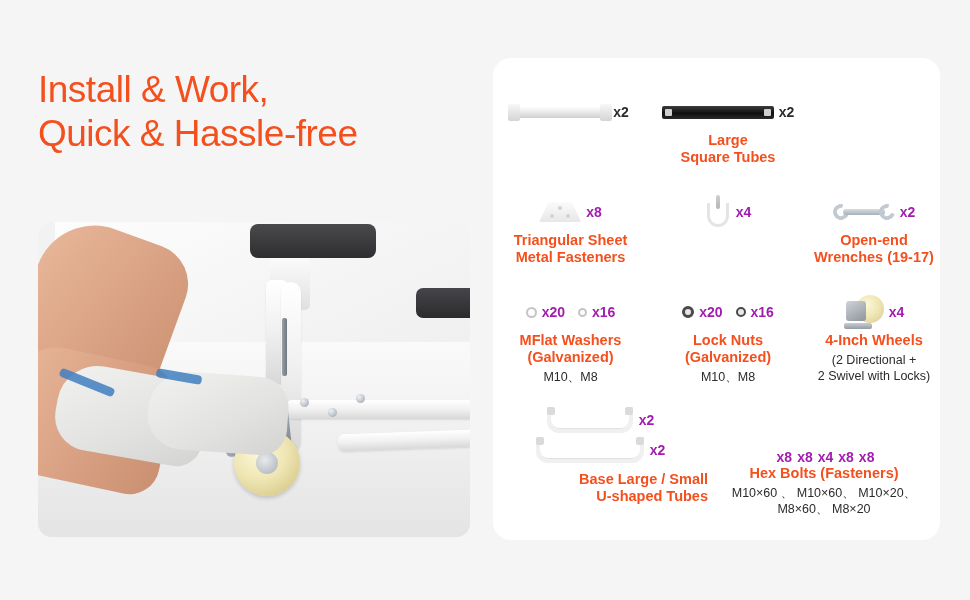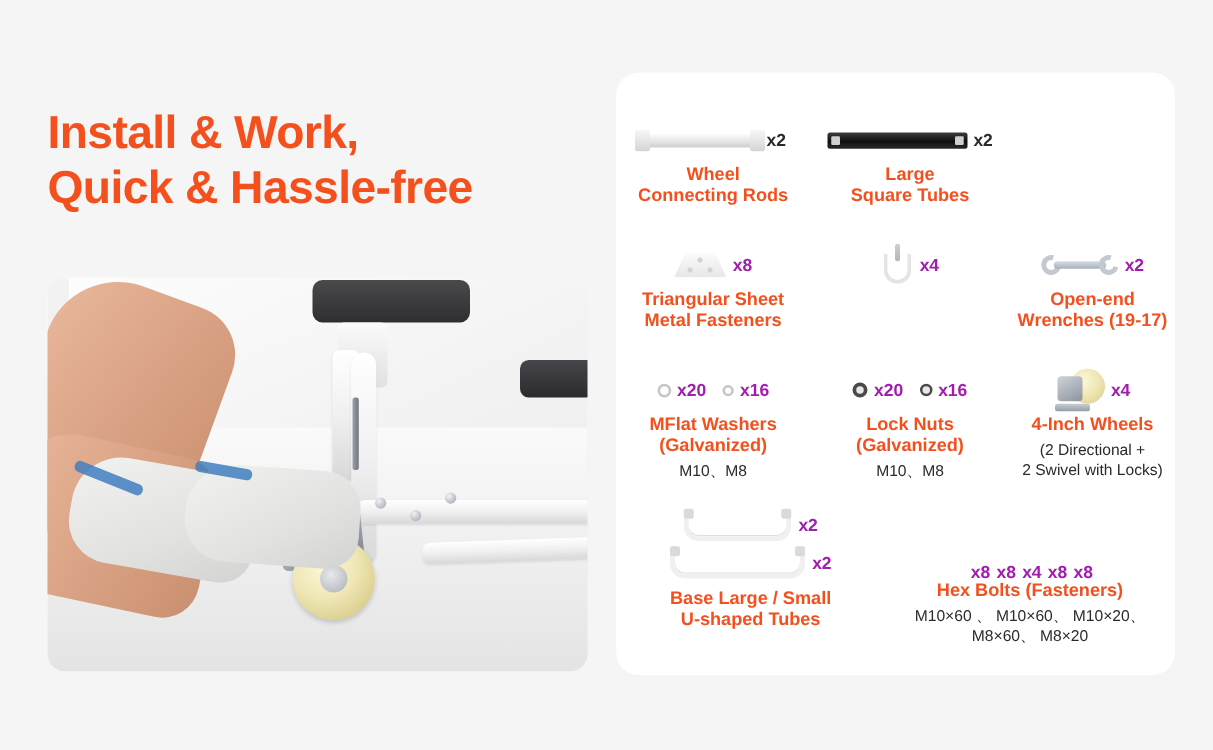--- a/index.html
+++ b/index.html
@@ -8,24 +8,24 @@
     background: #f5f5f5;
     font-family: "Liberation Sans", sans-serif;
     position: relative;
     overflow: hidden;
   }
 
   
   .headline {
     position: absolute;
     left: 38px;
-    top: 84px;
+    top: 68px;
     font-size: 37px;
     line-height: 44px;
-    font-weight: bold;
+    font-weight: normal;
     color: #f4501e;
     letter-spacing: -0.5px;
     white-space: pre-line;
   }
 
   .photo {
     position: absolute;
     left: 38px;
     top: 222px;
     width: 432px;
@@ -330,22 +330,20 @@
 </div>
 
 <div class="panel">
 
   <div class="grid-row" style="padding-top:34px;">
     <div class="cell" style="width:155px;">
       <div class="qty-line">
         <span class="ic ic-rod"></span>
         <span class="qty">x2</span>
       </div>
-      <div class="name">Wheel
-Connecting Rods</div>
     </div>
 
     <div class="cell" style="width:160px;">
       <div class="qty-line">
         <span class="ic ic-sqtube"></span>
         <span class="qty">x2</span>
       </div>
       <div class="name">Large
 Square Tubes</div>
     </div>
@@ -442,21 +440,21 @@
         <span class="qty accent">x2</span>
       </div>
       <div style="display:flex; align-items:center; justify-content:center; gap:6px; margin-top:4px;">
         <span class="ic ic-utube">
           <span class="u"></span>
             <span class="cap l"></span>
             <span class="cap r"></span>
         </span>
         <span class="qty accent">x2</span>
       </div>
-      <div class="name" style="margin-top:8px;">Base Large / Small
+      <div class="name" style="margin-top:8px;text-align:right;">Base Large / Small
 U-shaped Tubes</div>
     </div>
 
     <div class="cell" style="width:232px;">
       <div class="bolt-group" style="height:58px;">
         <span class="bolt-item">
           <span class="ic-bolt">
             <span class="head"></span><span class="shaft" style="height:46px;"></span>
           </span>
           <span class="qty accent">x8</span>

